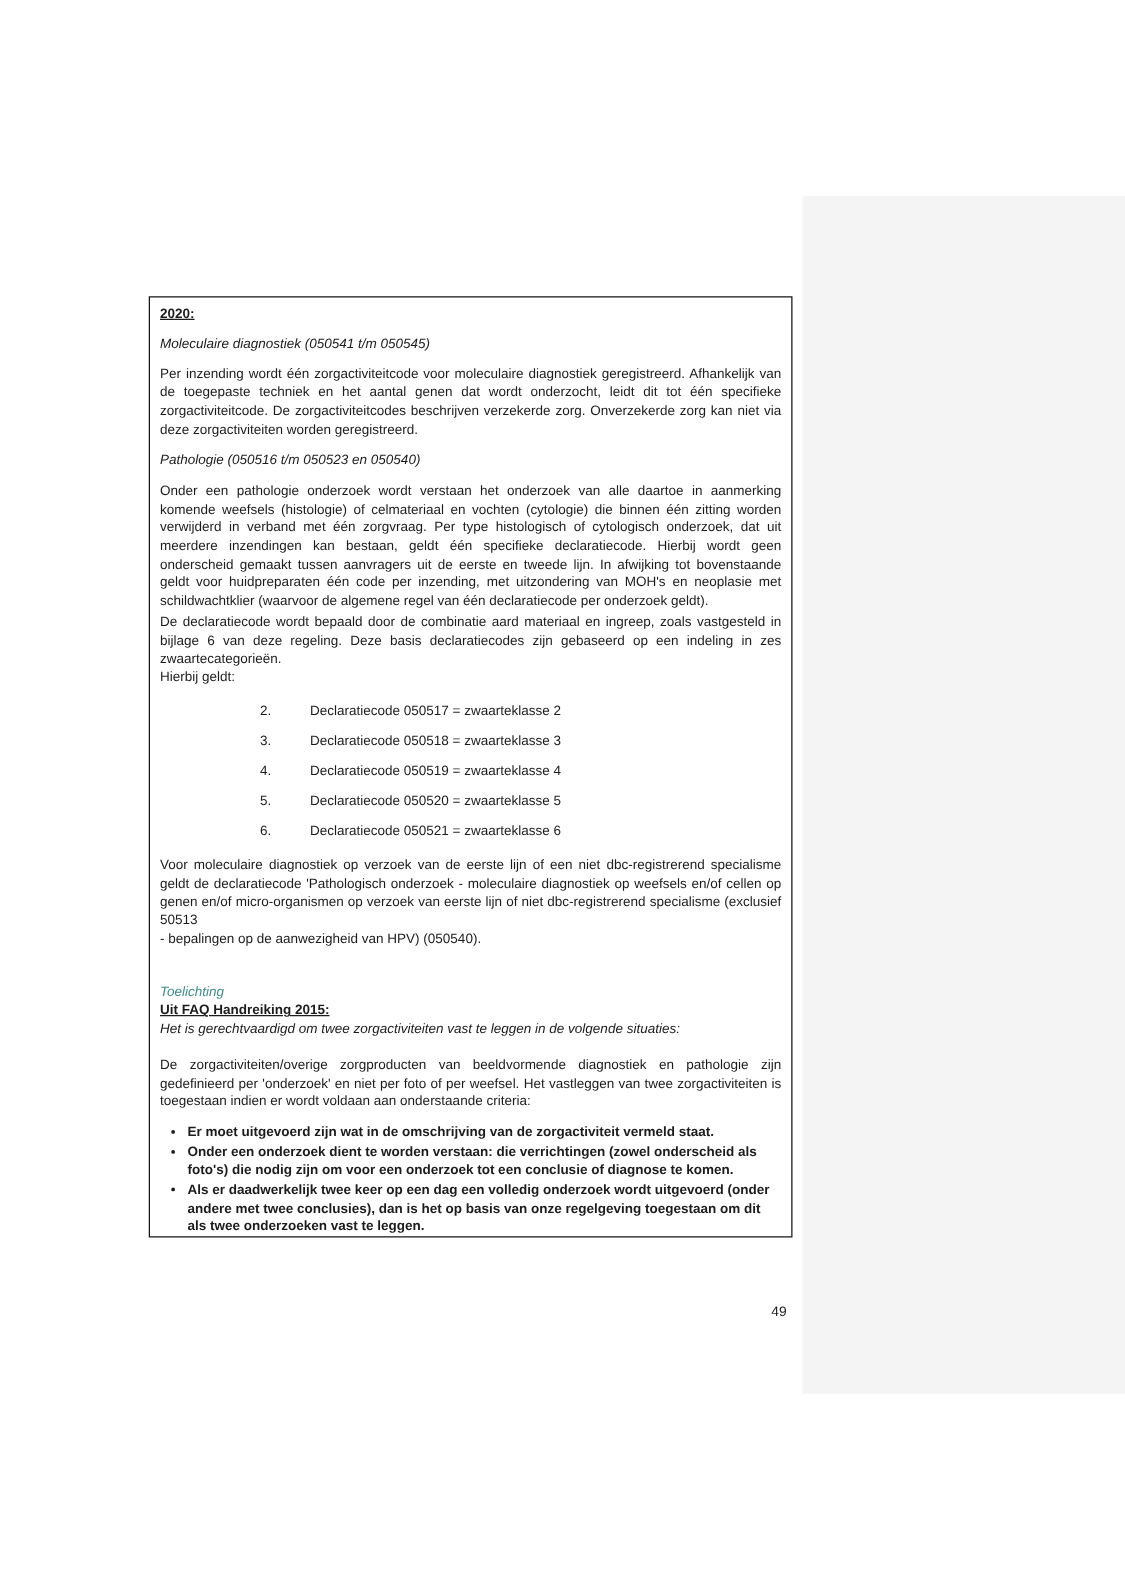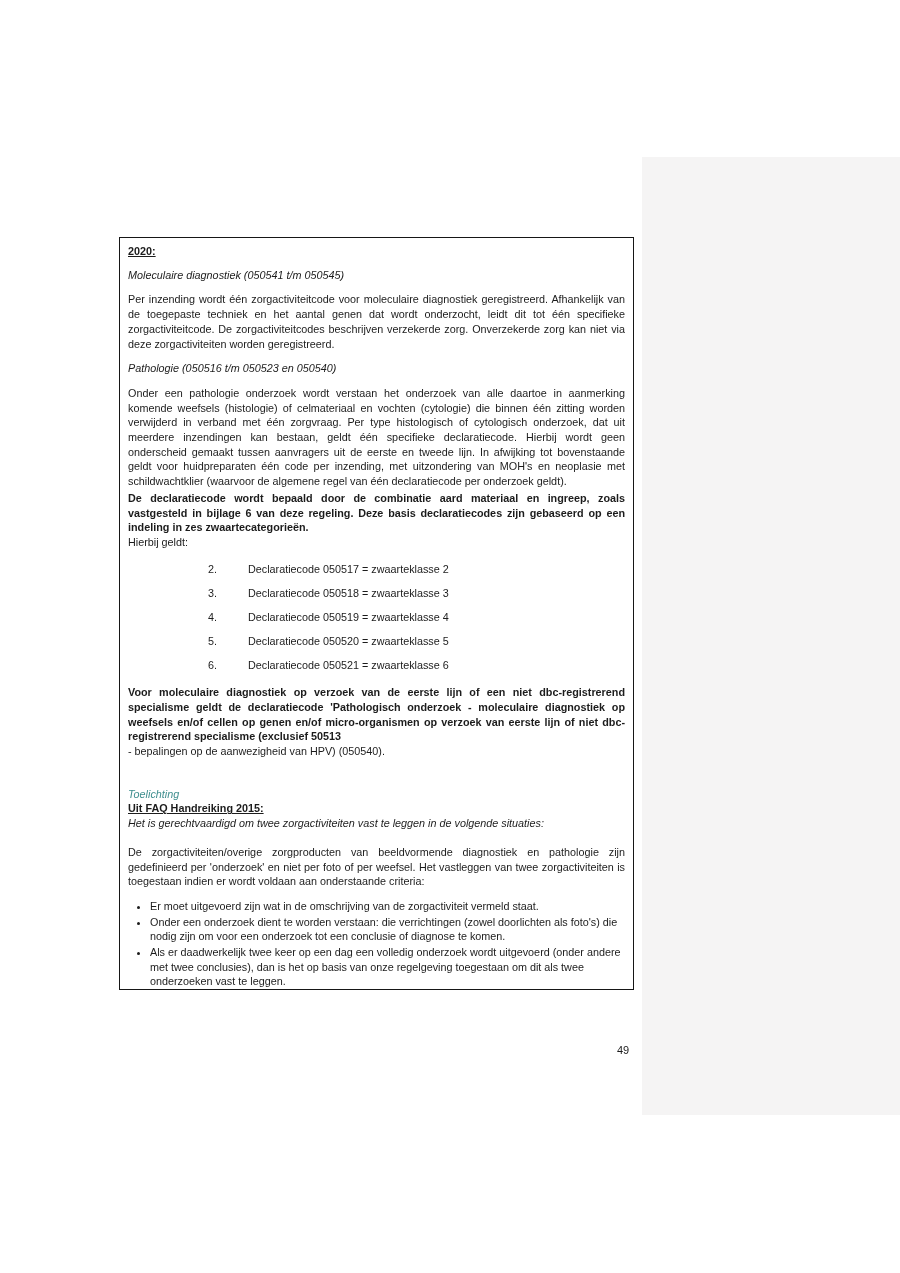--- a/index.html
+++ b/index.html
@@ -43,21 +43,21 @@
   }
   .italic-title {
     font-style: italic;
     margin-bottom: 10px;
   }
   .para {
     text-align: justify;
     margin: 0 0 10px 0;
   }
   .para.tight { margin-bottom: 2px; }
-  .para.nomargin { margin-bottom: 0; font-weight: bold; }
+  .para.nomargin { margin-bottom: 0; }
   .standalone-line { margin: 0 0 12px 0; }
   .dec-list {
     list-style: none;
     margin: 3px 0 12px 0;
     padding-left: 80px;
   }
   .dec-list li { margin-bottom: 9.5px; }
   .dec-list .num {
     display: inline-block;
     width: 40px;
@@ -70,20 +70,21 @@
   }
   .faq-subheading {
     font-weight: bold;
     text-decoration: underline;
   }
   .intro-line { margin: 0 0 14px 0; font-style: italic; }
   .bullets {
     list-style: disc;
     margin: 0 0 6px 0;
     padding-left: 22px;
+    font-weight: bold;
   }
   .bullets li { margin-bottom: 1px; text-align: left; }
   .page-number {
     position: absolute;
     left: 580px;
     top: 1044px;
     font-size: 11px;
     color: #1c1c1c;
     text-align: right;
   }
@@ -132,21 +133,21 @@
     <p class="cont-line">-  bepalingen op de aanwezigheid van HPV) (050540).</p>
 
     <div class="toelichting-label">Toelichting</div>
     <div class="faq-subheading">Uit FAQ Handreiking 2015:</div>
     <p class="intro-line">Het is gerechtvaardigd om twee zorgactiviteiten vast te leggen in de volgende situaties:</p>
 
     <p class="para">De zorgactiviteiten/overige zorgproducten van beeldvormende diagnostiek en pathologie zijn gedefinieerd per 'onderzoek' en niet per foto of per weefsel. Het vastleggen van twee zorgactiviteiten is toegestaan indien er wordt voldaan aan onderstaande criteria:</p>
 
     <ul class="bullets">
       <li>Er moet uitgevoerd zijn wat in de omschrijving van de zorgactiviteit vermeld staat.</li>
-      <li>Onder een onderzoek dient te worden verstaan: die verrichtingen (zowel doorlichten als foto's) die nodig zijn om voor een onderzoek tot een conclusie of diagnose te komen.</li>
+      <li>Onder een onderzoek dient te worden verstaan: die verrichtingen (zowel onderscheid als foto's) die nodig zijn om voor een onderzoek tot een conclusie of diagnose te komen.</li>
       <li>Als er daadwerkelijk twee keer op een dag een volledig onderzoek wordt uitgevoerd (onder andere met twee conclusies), dan is het op basis van onze regelgeving toegestaan om dit als twee onderzoeken vast te leggen.</li>
     </ul>
 
   </div>
 
   <div class="page-number">49</div>
 
 </div>
 
 </body></html>

